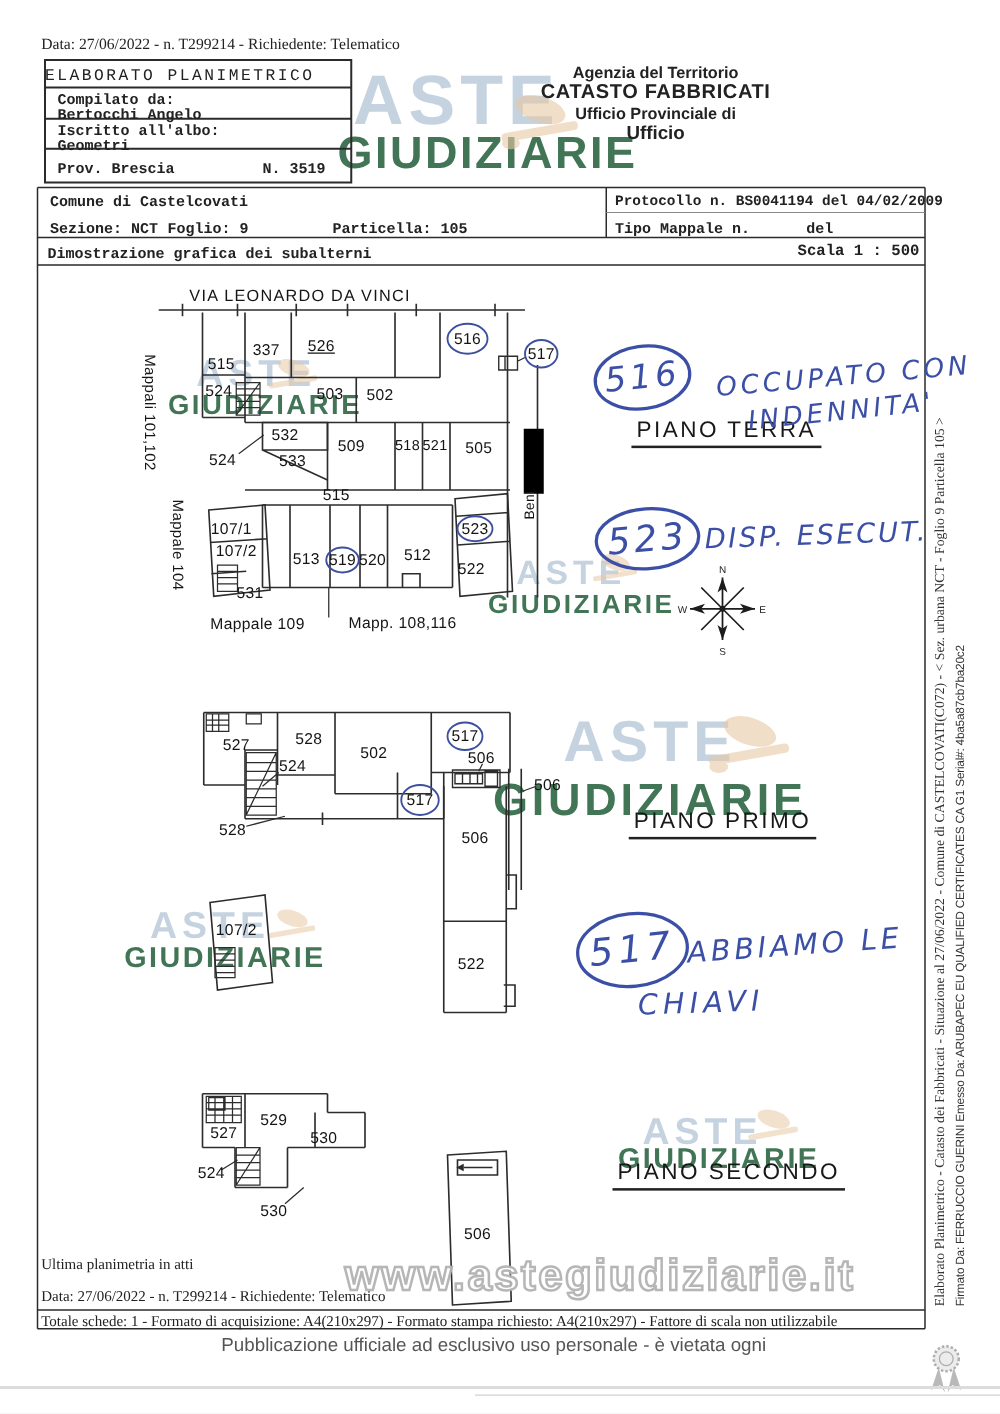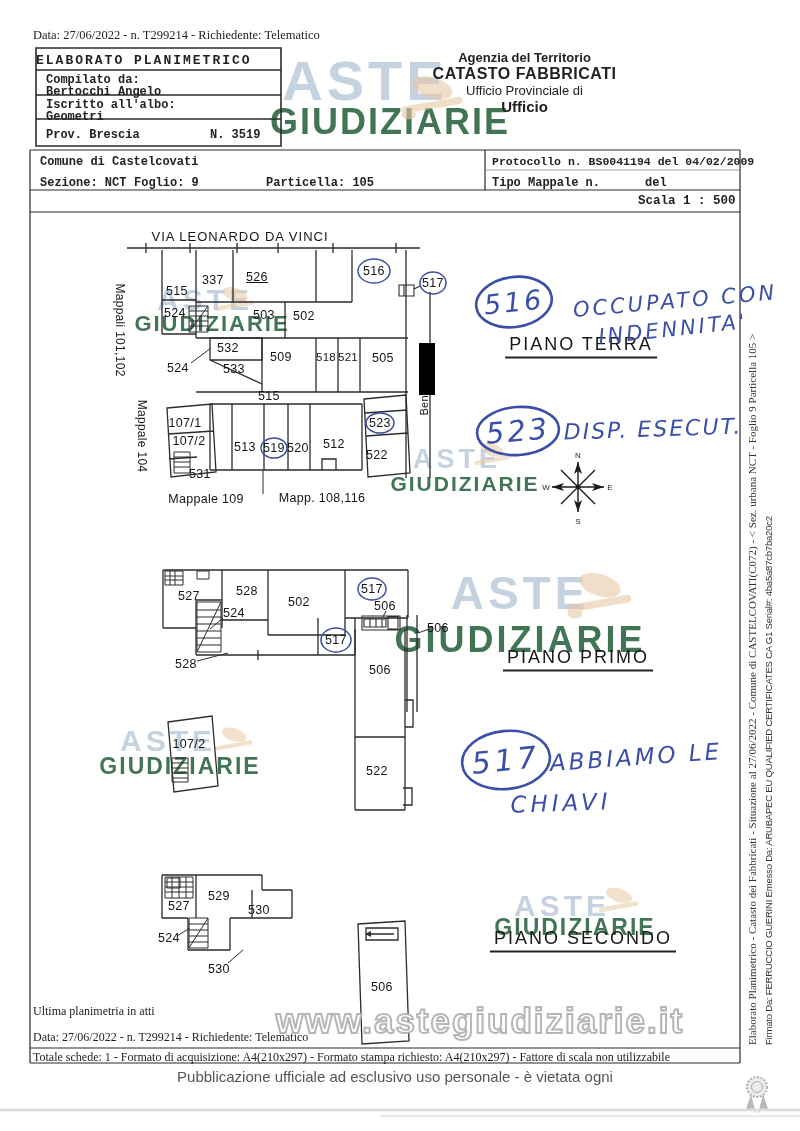--- a/index.html
+++ b/index.html
@@ -175,42 +175,43 @@
       <circle cx="757" cy="1087" r="10" fill="#e8e8e8" stroke="#9a9a9a" stroke-width="2" stroke-dasharray="2,1.6"></circle>
       <circle cx="757" cy="1087" r="5.5" fill="none" stroke="#9a9a9a" stroke-width="1"></circle>
     </g>
 
     <path d="M0,1110 H800" stroke="#dcdcdc" stroke-width="2.5" fill="none"></path>
     <path d="M380,1116 H800" stroke="#d0d0d0" stroke-width="1" fill="none"></path>
   </svg>
 
   <div class="small-serif" style="left:33px;top:28px;">Data: 27/06/2022 - n. T299214 - Richiedente: Telematico</div>
 
-  <div class="hdr-mono" style="left:36px;top:53px;width:245px;text-align:left;font-size:13px;font-weight:700;letter-spacing:2px;">ELABORATO PLANIMETRICO</div>
+  <div class="hdr-mono" style="left:36px;top:53px;width:208px;text-align:right;font-size:13px;font-weight:400;letter-spacing:2px;">ELABORATO PLANIMETRICO</div>
   <div class="hdr-mono" style="left:46px;top:73px;">Compilato da:</div>
   <div class="hdr-mono" style="left:46px;top:85px;">Bertocchi Angelo</div>
   <div class="hdr-mono" style="left:46px;top:98px;">Iscritto all'albo:</div>
   <div class="hdr-mono" style="left:46px;top:110px;">Geometri</div>
   <div class="hdr-mono" style="left:46px;top:128px;">Prov. Brescia</div>
   <div class="hdr-mono" style="left:210px;top:128px;">N.  3519</div>
 
   <div class="abs sans" style="left:432px;top:50px;width:185px;text-align:center;color:#222;">
     <div style="font-size:13px;font-weight:bold;">Agenzia del Territorio</div>
     <div style="font-size:16px;font-weight:bold;letter-spacing:.5px;">CATASTO FABBRICATI</div>
-    <div style="font-size:13px;font-weight:normal;">Ufficio Provinciale di</div>
+    <div style="font-size:13px;font-weight:bold;">Ufficio Provinciale di</div>
     <div style="font-size:15px;font-weight:bold;">Ufficio</div>
   </div>
 
   <div class="hdr-mono" style="left:40px;top:155px;">Comune di Castelcovati</div>
   <div class="hdr-mono" style="left:40px;top:176px;">Sezione: NCT</div>
   <div class="hdr-mono" style="left:134px;top:176px;font-family:Liberation Mono, monospace;">Foglio: 9</div>
   <div class="hdr-mono" style="left:266px;top:176px;">Particella: 105</div>
   <div class="hdr-mono" style="left:492px;top:155px;font-size:11.5px;">Protocollo n. BS0041194 del 04/02/2009</div>
   <div class="hdr-mono" style="left:492px;top:176px;">Tipo Mappale n.</div>
   <div class="hdr-mono" style="left:645px;top:176px;">del</div>
+  <div class="hdr-mono" style="left:38px;top:196px;">Dimostrazione grafica dei subalterni</div>
   <div class="hdr-mono" style="left:638px;top:194px;font-size:12.5px;">Scala 1 : 500</div>
 
   <div class="p" style="left:240px;top:236px;font-size:13px;letter-spacing:1px;">VIA LEONARDO DA VINCI</div>
   <div class="p rot90" style="left:120px;top:330px;font-size:12px;">Mappali 101,102</div>
   <div class="p rot90" style="left:142px;top:436px;font-size:12px;">Mappale 104</div>
   <div class="p" style="left:177px;top:291px;">515</div>
   <div class="p" style="left:213px;top:280px;">337</div>
   <div class="p" style="left:257px;top:277px;text-decoration:underline;">526</div>
   <div class="p" style="left:175px;top:313px;">524</div>
   <div class="p" style="left:264px;top:315px;">503</div>

